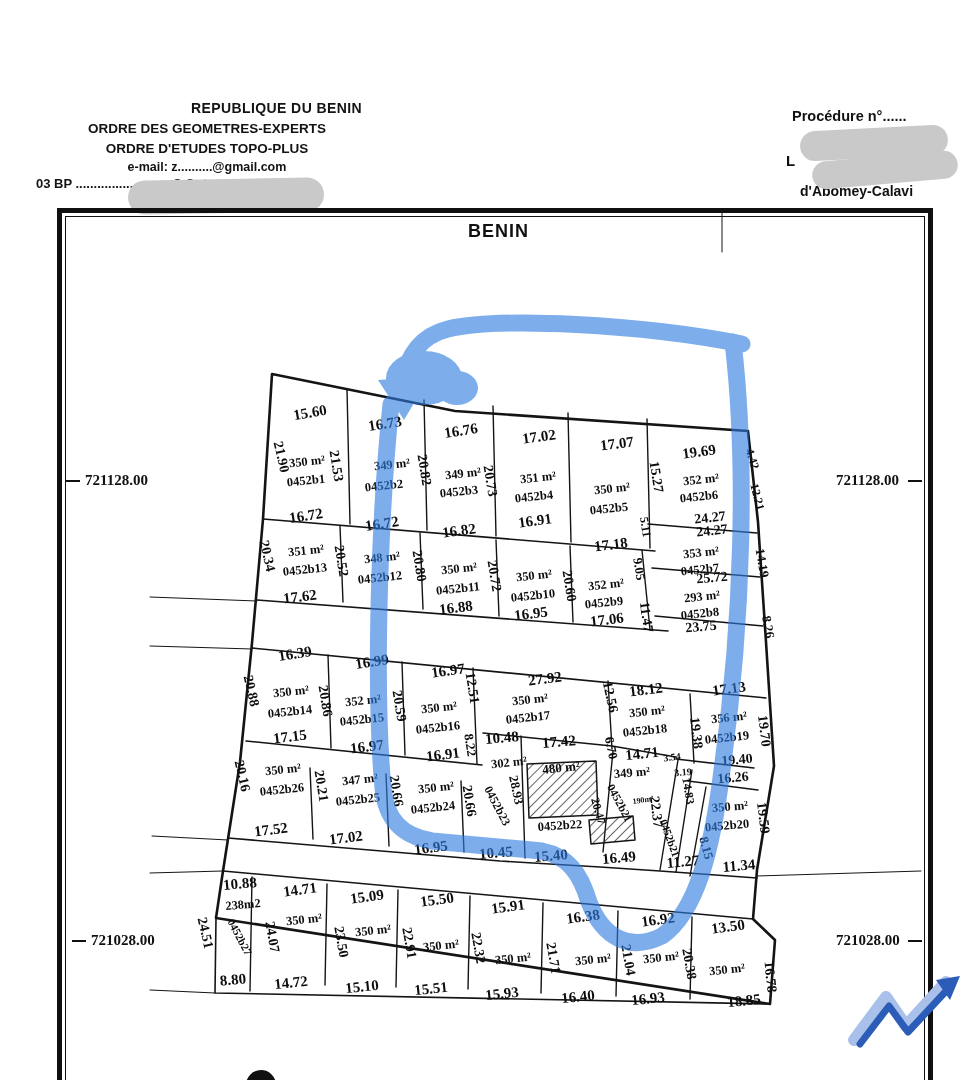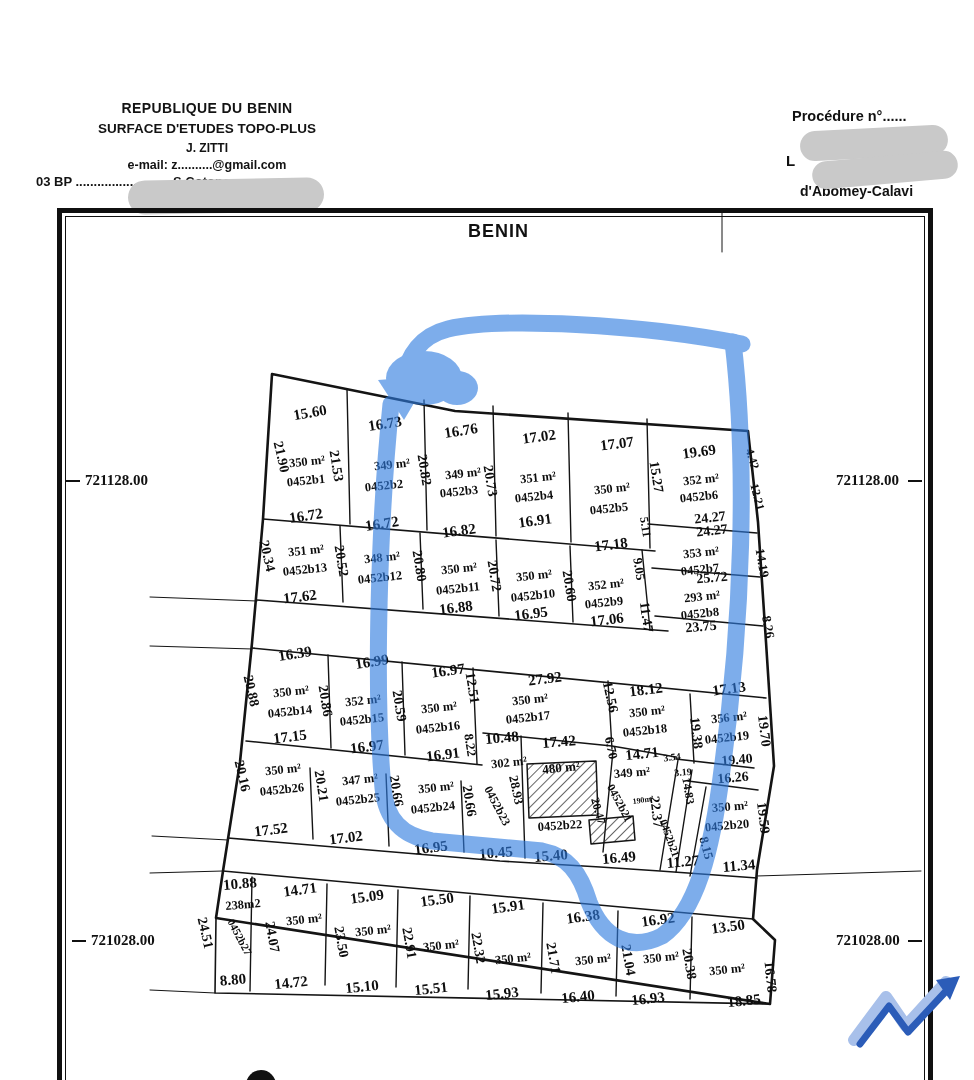--- a/index.html
+++ b/index.html
@@ -1,21 +1,21 @@
 <!DOCTYPE html>
 <html><head>
 <meta charset="utf-8">
 <style>
   html,body{margin:0;padding:0;background:#e8e8e8;}
   #page{position:relative;width:974px;height:1080px;background:#fff;overflow:hidden;
         font-family:"Liberation Serif",serif;color:#111;}
   
   .hdr-left{position:absolute;left:52px;top:98px;width:310px;text-align:center;
             font-family:"Liberation Sans",sans-serif;font-weight:bold;color:#131313;}
-  .hdr-left .l1{font-size:14px;letter-spacing:.4px;line-height:21px;}
+  .hdr-left .l1{font-size:14px;letter-spacing:.4px;line-height:21px;text-align:right;}
   .hdr-left .l2{font-size:13.5px;line-height:20px;}
   .hdr-left .l3{font-size:13.5px;line-height:20px;}
   .hdr-left .l4{font-size:12px;line-height:18px;}
   .hdr-left .l5{font-size:12.5px;line-height:16px;}
   .hdr-left .l6{font-size:13px;line-height:17px;text-align:left;margin-left:-16px;}
   .title{position:absolute;left:388px;top:158px;width:330px;text-align:center;
          font-size:25px;font-weight:600;}
   .proc{position:absolute;left:792px;top:108px;width:180px;
         font-family:"Liberation Sans",sans-serif;font-weight:bold;font-size:14.5px;}
   .loc1{position:absolute;left:786px;top:152px;font-family:"Liberation Sans",sans-serif;
@@ -40,22 +40,22 @@
   .arc{position:absolute;left:246px;top:1070px;width:30px;height:16px;background:#111;
        border-radius:15px 15px 0 0;}
 </style>
 </head>
 <body>
 
 <div id="page">
 
   <div class="hdr-left">
     <div class="l1">REPUBLIQUE DU BENIN</div>
-    <div class="l3">SURFACE D'ETUDES TOPO-PLUS</div>
-    <div class="l4">J. ZITTI</div>
+    <div class="l2">ORDRE DES GEOMETRES-EXPERTS</div>
+    <div class="l3">ORDRE D'ETUDES TOPO-PLUS</div>
     <div class="l5">e-mail: z..........@gmail.com</div>
     <div class="l6">03 BP .......................... S Cotonou</div>
   </div>
 
   <div class="blob" style="left:128px;top:179px;width:196px;height:34px;transform:rotate(-1deg);"></div>
 
 
   <div class="proc">Procédure n°......</div>
   <div class="loc1">L</div>
   <div class="loc2">d'Abomey-Calavi</div>

